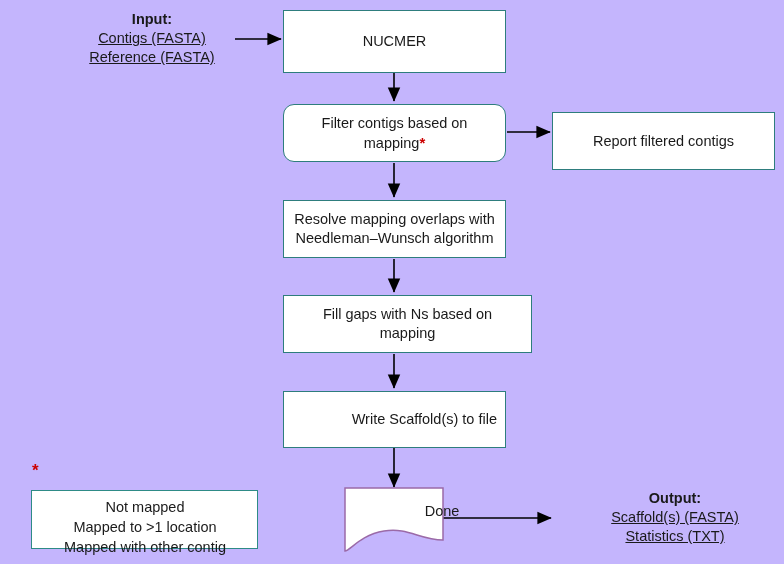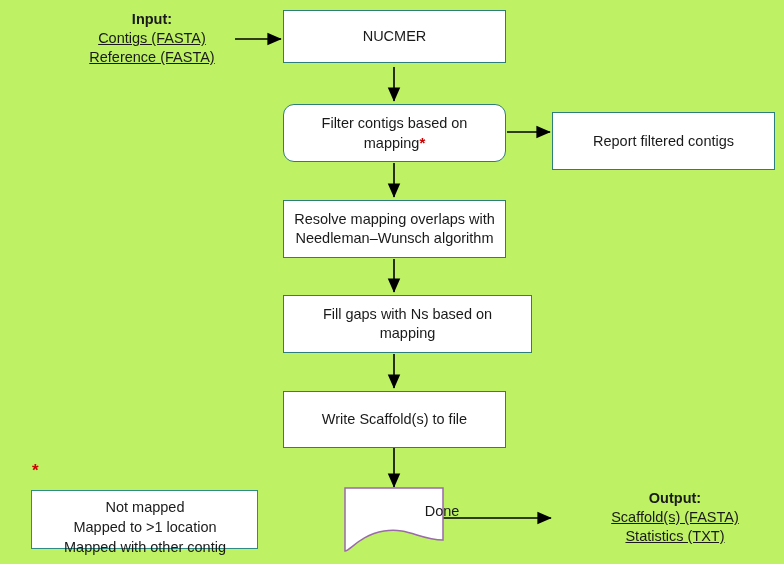--- a/index.html
+++ b/index.html
@@ -4,21 +4,21 @@
 <style>
   html, body {
     margin: 0;
     padding: 0;
     background: #ffffff;
   }
   #canvas {
     position: relative;
     width: 784px;
     height: 564px;
-    background: #bef264;
+    background: #c4b5fd;
     font-family: "Liberation Sans", sans-serif;
     overflow: hidden;
   }
   .node {
     position: absolute;
     box-sizing: border-box;
     border: 1.5px solid #2e7d7d;
     background: #ffffff;
     display: flex;
     align-items: center;
@@ -119,21 +119,21 @@
 
     <path d="M345,488 L443,488 L443,540 C 420,540 408,527 384,531 C 360,535 350,551 345,551 Z" fill="#ffffff" stroke="#9b6aa8" stroke-width="1.5"></path>
   </svg>
 
   <div class="label" style="left:68px; top:10px; width:168px;">
     <span class="ttl">Input:</span>
     <span class="ln">Contigs (FASTA)</span>
     <span class="ln">Reference (FASTA)</span>
   </div>
 
-  <div class="node" style="left:283px; top:10px; width:223px; height:53px;">
+  <div class="node" style="left:283px; top:10px; width:223px; height:63px;">
     <span class="node-text">NUCMER</span>
   </div>
 
   <div class="node" style="left:283px; top:104px; width:223px; height:58px;border-radius:11px;">
     <span class="node-text"><span>Filter contigs based on
 mapping</span><span class="asterisk">*</span></span>
   </div>
 
   <div class="node" style="left:552px; top:112px; width:223px; height:58px;">
     <span class="node-text">Report filtered contigs</span>
@@ -142,21 +142,21 @@
   <div class="node" style="left:283px; top:200px; width:223px; height:58px;">
     <span class="node-text">Resolve mapping overlaps with
 Needleman–Wunsch algorithm</span>
   </div>
 
   <div class="node" style="left:283px; top:295px; width:249px; height:58px;">
     <span class="node-text">Fill gaps with Ns based on
 mapping</span>
   </div>
 
-  <div class="node" style="left:283px; top:391px; width:223px; height:57px;">
+  <div class="node" style="left:283px; top:391px; width:223px; height:57px;justify-content:flex-end;">
     <span class="node-text">Write Scaffold(s) to file</span>
   </div>
 
   <div class="doc-label" style="left:344px; top:503px;">Done</div>
 
   <div class="star-mark" style="left:32px; top:462px;">*</div>
 
   <div class="note-box" style="left:31px; top:490px; width:227px; height:59px;">
     <span class="ln">Not mapped</span>
     <span class="ln">Mapped to &gt;1 location</span>

